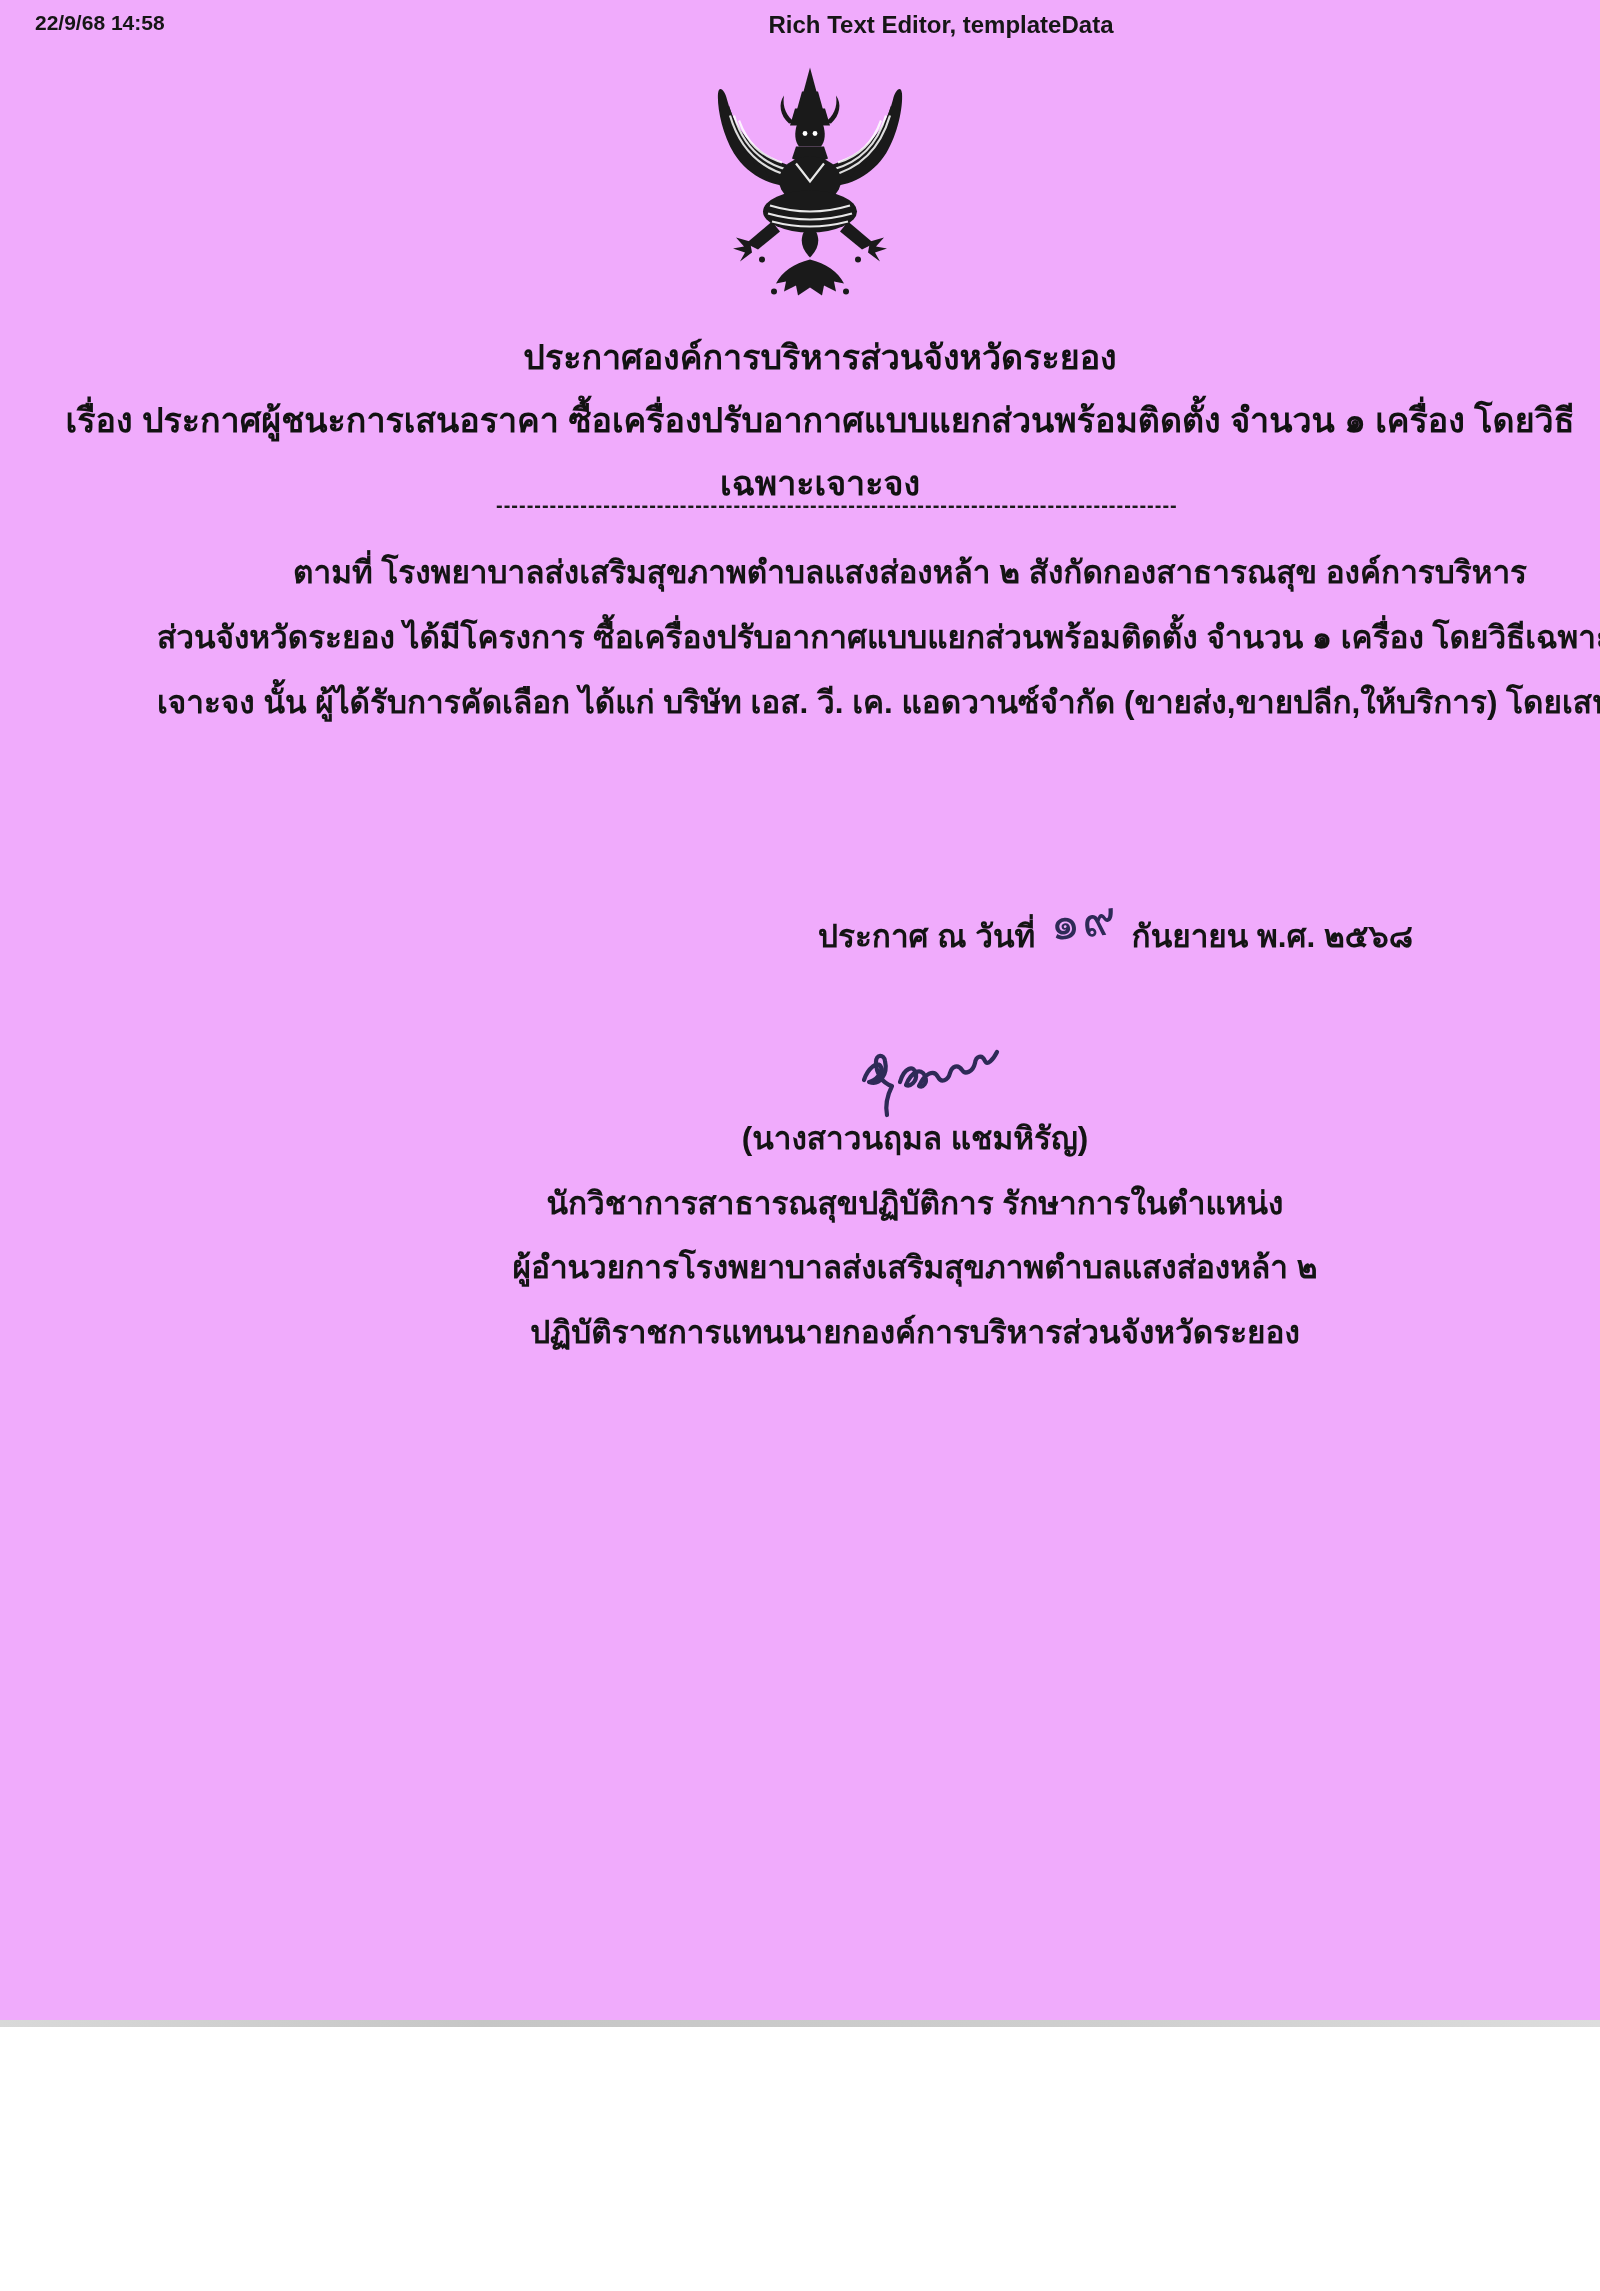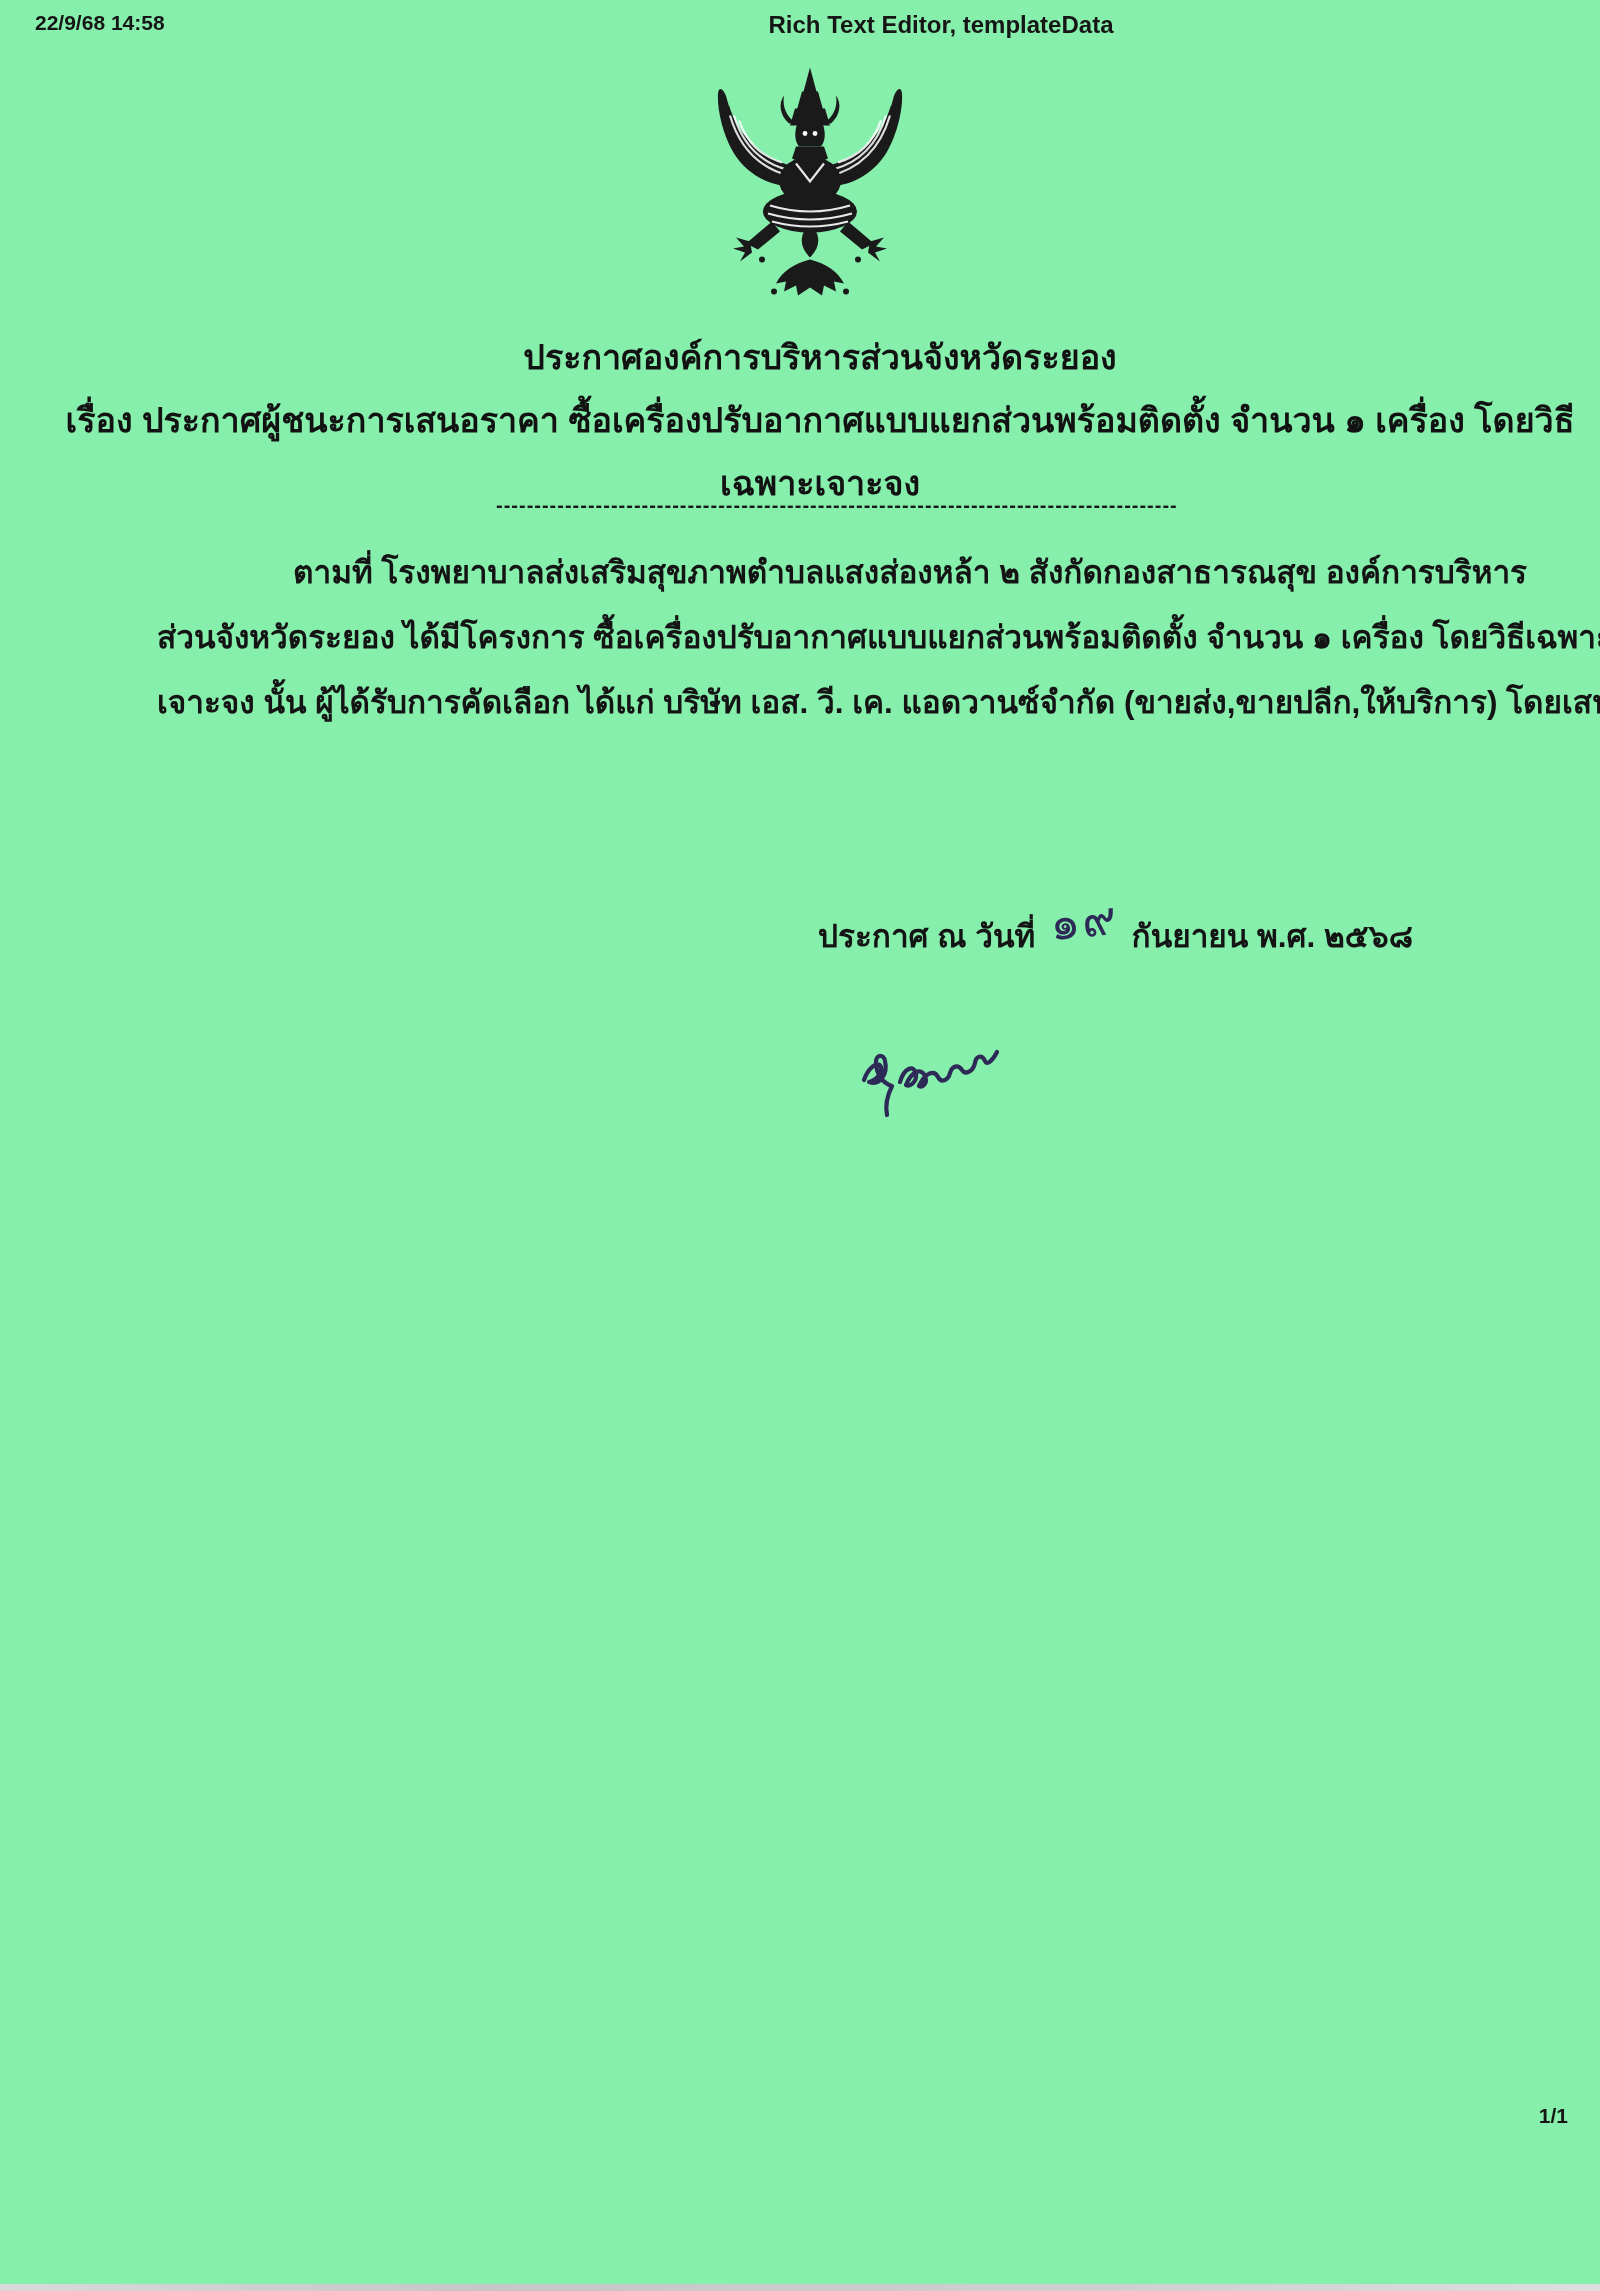--- a/index.html
+++ b/index.html
@@ -1,19 +1,19 @@
 <!DOCTYPE html>
 <html><head>
 <meta charset="utf-8">
 <style>
   html,body{margin:0;padding:0;background:#ffffff;}
   .page{
     position:relative;
-    width:1600px;height:2291px;
-    background:#86efac;
+    width:1600px;height:2027px;
+    background:#f0abfc;
     overflow:hidden;
     font-family:"Liberation Sans","DejaVu Sans",sans-serif;
     color:#161616;
   }
   
   .ph-date{position:absolute;left:35px;top:11px;font-size:21px;font-weight:700;}
   .ph-title{position:absolute;left:941px;top:11px;transform:translateX(-50%);font-size:24px;font-weight:700;white-space:nowrap;}
   .pf-url{position:absolute;left:30px;top:2102px;font-size:20.5px;font-weight:600;letter-spacing:.2px;}
   .pf-page{position:absolute;right:32px;top:2104px;font-size:21px;font-weight:700;}
   .bottom-edge{position:absolute;left:0;right:0;bottom:0;height:7px;background:linear-gradient(90deg,#d9d9d9,#c6c6c6 30%,#cfcfcf 70%,#dddddd);}
@@ -134,17 +134,23 @@
 
   <div class="sig-draw">
     <svg viewBox="0 0 170 88" width="170" height="88" aria-hidden="true">
       <g stroke="#2e2a57" stroke-width="4.2" fill="none" stroke-linecap="round" stroke-linejoin="round">
         <path d="M10,50 C14,38 24,30 27,37 C29,43 21,51 15,52 C26,56 34,44 31,31 C30,24 22,24 22,32 C22,43 28,53 38,56 C34,64 31,75 33,85"></path>
         <path d="M46,52 C50,38 60,34 62,44 C63,52 56,57 52,55 C57,42 67,37 71,46 C74,53 69,58 65,56 C71,43 80,39 84,47 C87,53 94,51 96,43 C98,36 104,34 108,40 C111,45 119,42 121,33 C122,26 128,24 131,31 C133,36 139,30 143,22"></path>
       </g>
     </svg>
   </div>
 
+  <div class="sig-block">
+    <div>(นางสาวนฤมล แชมหิรัญ)</div>
+    <div>นักวิชาการสาธารณสุขปฏิบัติการ รักษาการในตำแหน่ง</div>
+    <div>ผู้อำนวยการโรงพยาบาลส่งเสริมสุขภาพตำบลแสงส่องหล้า ๒</div>
+    <div>ปฏิบัติราชการแทนนายกองค์การบริหารส่วนจังหวัดระยอง</div>
+  </div>
 
   <span class="pf-page">1/1</span>
 
   <div class="bottom-edge"></div>
 </div>
 
 </body></html>

